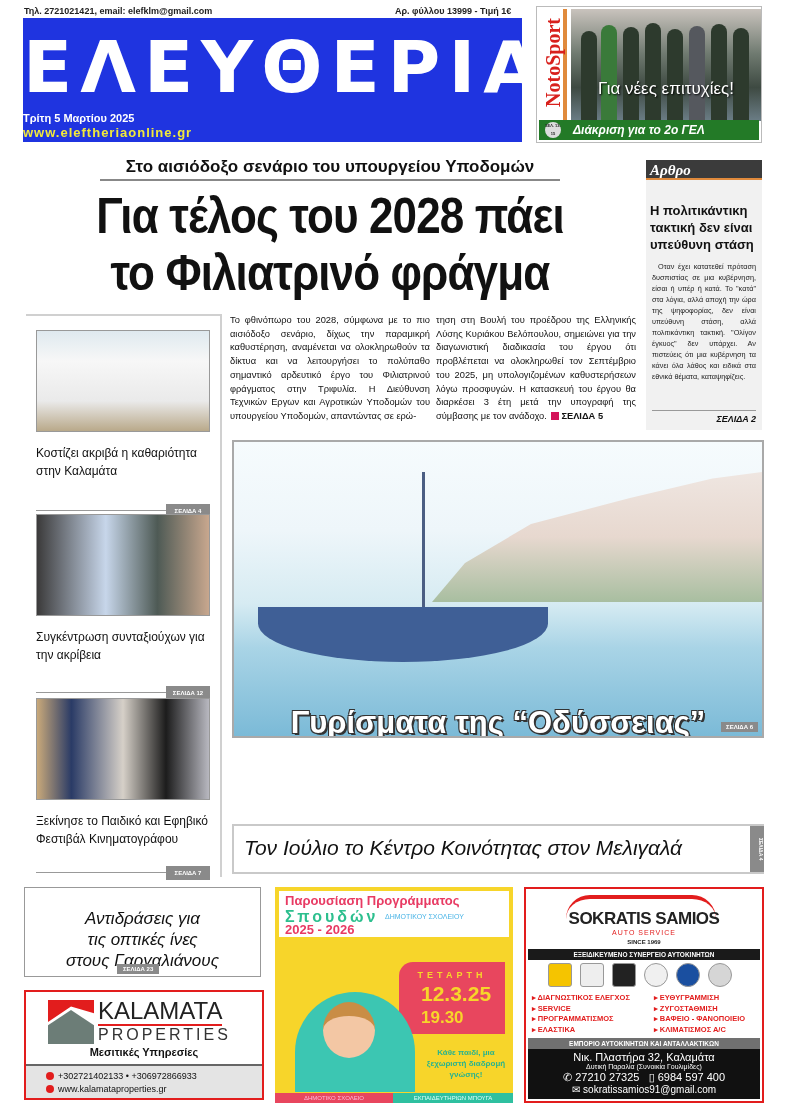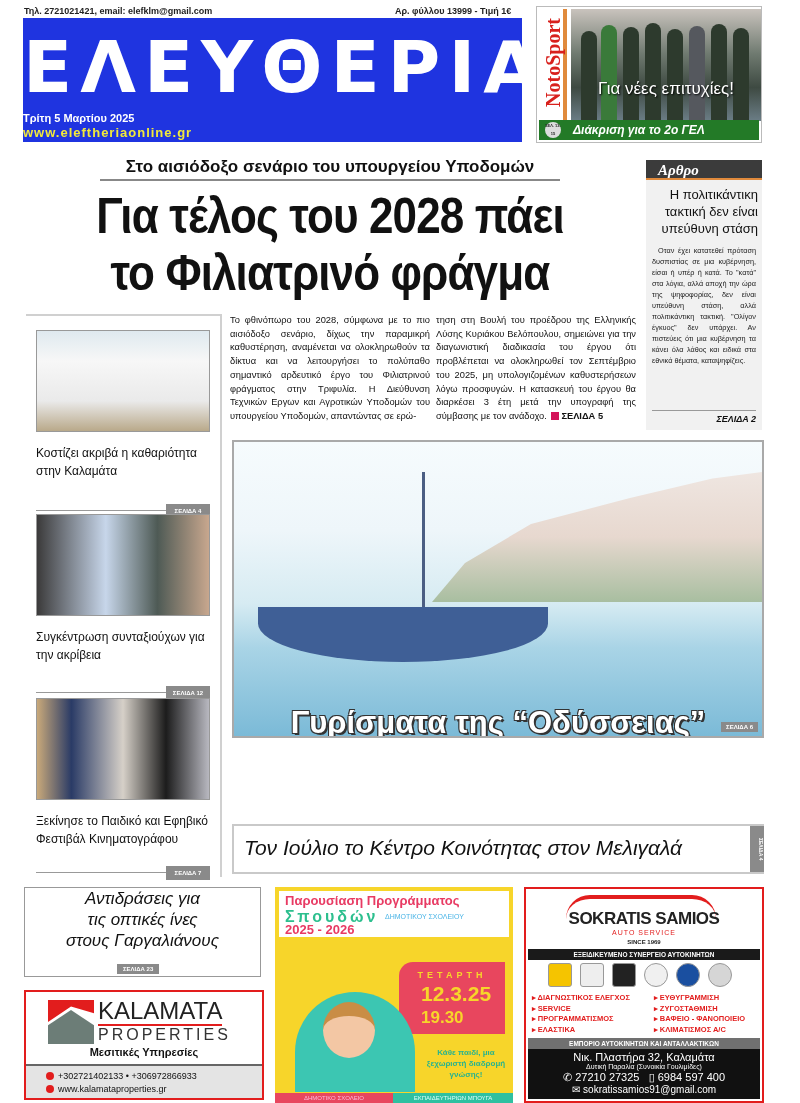--- a/index.html
+++ b/index.html
@@ -18,22 +18,22 @@
 #noto .photo{position:absolute;left:34px;top:2px;width:190px;height:112px;background:linear-gradient(180deg,#c9c3bd 0%,#6f7a70 40%,#3e4a42 70%,#6b7d86 100%)}
 #noto .photo .player{position:absolute;bottom:0;width:16px;border-radius:8px 8px 0 0;background:#2d3a2d}
 #noto .cap{position:absolute;left:0;right:0;top:70px;text-align:center;color:#fff;font-size:17px;text-shadow:1px 1px 2px #000}
 #noto .bar{position:absolute;left:2px;right:2px;bottom:2px;height:20px;background:#237a27;color:#fff;font-size:12px;font-weight:bold;font-style:italic;line-height:20px;padding-left:34px}
 #noto .badge{position:absolute;left:6px;top:2px;width:16px;height:16px;border-radius:50%;background:#ddd;color:#222;font-size:4px;line-height:8px;text-align:center;font-style:normal}
 
 #kicker{left:100px;top:157px;width:460px;text-align:center;font-size:17px;font-weight:bold;border-bottom:2px solid #888;padding-bottom:2px}
 #headline{left:25px;top:188px;width:610px;text-align:center;font-family:"Liberation Sans",sans-serif;font-weight:bold;font-size:50px;line-height:57px;letter-spacing:-1px;transform:scaleX(0.88);transform-origin:center top}
 
 #arthro{left:646px;top:160px;width:116px;height:270px;background:#f1f1f1}
-#arthro .hd{height:20px;background:#3b3b3b;border-bottom:2px solid #e08a3c;color:#fff;font-family:"Liberation Serif",serif;font-style:italic;font-weight:bold;font-size:15px;padding-left:12px;line-height:20px}
-#arthro .tt{text-align:right;font-weight:normal;font-size:13px;line-height:17px;margin:6px 4px 8px}
+#arthro .hd{height:20px;background:#3b3b3b;border-bottom:2px solid #e08a3c;color:#fff;font-family:"Liberation Serif",serif;font-style:italic;font-weight:bold;font-size:15px;padding-left:4px;line-height:20px}
+#arthro .tt{text-align:left;font-weight:bold;font-size:13px;line-height:17px;margin:22px 4px 8px}
 #arthro .bd{font-size:7.3px;line-height:11px;text-align:justify;padding:0 6px;text-indent:6px;color:#222}
 #arthro .pg{position:absolute;right:6px;bottom:6px;font-size:9px;font-weight:bold;font-style:italic;border-top:1px solid #999;width:104px;text-align:right;padding-top:3px}
 
 .col{top:314px;width:200px;font-size:9.3px;line-height:13.7px;text-align:justify}
 #col1{left:230px}#col2{left:436px}
 .redsq{display:inline-block;width:8px;height:8px;background:#d4145a;margin:0 2px 0 2px;vertical-align:-1px}
 .pgref{font-weight:bold}
 
 #rail{left:26px;top:314px;width:196px;height:563px;border-right:2px solid #d0d0d0;border-top:2px solid #d0d0d0}
 .story{position:absolute;left:10px;width:174px}
@@ -47,21 +47,21 @@
 #mainph .boat{position:absolute;left:24px;top:165px;width:290px;height:55px;background:#3f5f96;border-radius:0 0 50% 50%/0 0 70% 70%}
 #mainph .mast{position:absolute;left:188px;top:30px;width:3px;height:150px;background:#4b5e83}
 #mainph .ttl{position:absolute;left:0;right:0;top:262px;text-align:center;color:#fff;font-size:31px;line-height:38px;font-weight:bold;text-shadow:2px 2px 0 #333,-1px -1px 0 #333,1px -1px 0 #333,-1px 1px 0 #333}
 #mainph .pg{position:absolute;right:4px;bottom:4px;background:#8a8a8a;color:#fff;font-size:6px;font-weight:bold;padding:2px 5px}
 
 #strip{left:232px;top:824px;width:532px;height:50px;border-top:2px solid #c9c9c9;border-bottom:2px solid #c9c9c9;border-left:2px solid #c9c9c9}
 #strip .t{position:absolute;left:10px;top:10px;font-size:21px;font-style:italic;color:#111}
 #strip .pg{position:absolute;right:0;top:0;width:14px;height:46px;background:#8a8a8a;color:#fff;font-size:5px;writing-mode:vertical-rl;text-align:center;font-weight:bold}
 
 #optic{left:24px;top:887px;width:237px;height:90px;border:1px solid #999}
-#optic .t{text-align:center;font-style:italic;font-size:17px;line-height:21px;margin-top:0}
+#optic .t{text-align:center;font-style:italic;font-size:17px;line-height:21px;margin-top:20px}
 #optic .pg{position:absolute;left:92px;bottom:2px;background:#8a8a8a;color:#fff;font-size:6px;font-weight:bold;padding:2px 6px}
 #kprop{left:24px;top:990px;width:240px;height:110px;border:2px solid #e21d1d}
 #kprop .roof{position:absolute;left:22px;top:8px;width:46px;height:44px;background:#e21d1d;clip-path:polygon(0 0,100% 0,100% 30%,50% 15%,0 50%)}
 #kprop .house{position:absolute;left:22px;top:18px;width:46px;height:34px;background:#6c7d77;clip-path:polygon(50% 0,100% 45%,100% 100%,0 100%,0 45%)}
 #kprop .k{position:absolute;left:72px;top:6px;font-size:24px;font-weight:normal;color:#222;border-bottom:2px solid #e21d1d;line-height:26px}
 #kprop .p{position:absolute;left:72px;top:34px;font-size:16px;letter-spacing:3px;color:#333}
 #kprop .m{position:absolute;left:0;right:0;top:54px;text-align:center;font-size:11px;font-weight:bold}
 #kprop .cnt{position:absolute;left:0;right:0;bottom:0;height:34px;background:#e4e4e4;border-top:2px solid #666;font-size:9px;padding:4px 0 0 20px;line-height:13px}
 .dot{display:inline-block;width:8px;height:8px;border-radius:50%;background:#e21d1d;margin-right:4px;vertical-align:-1px}
 #school{left:275px;top:887px;width:238px;height:216px;background:#f7d52a;overflow:hidden}

